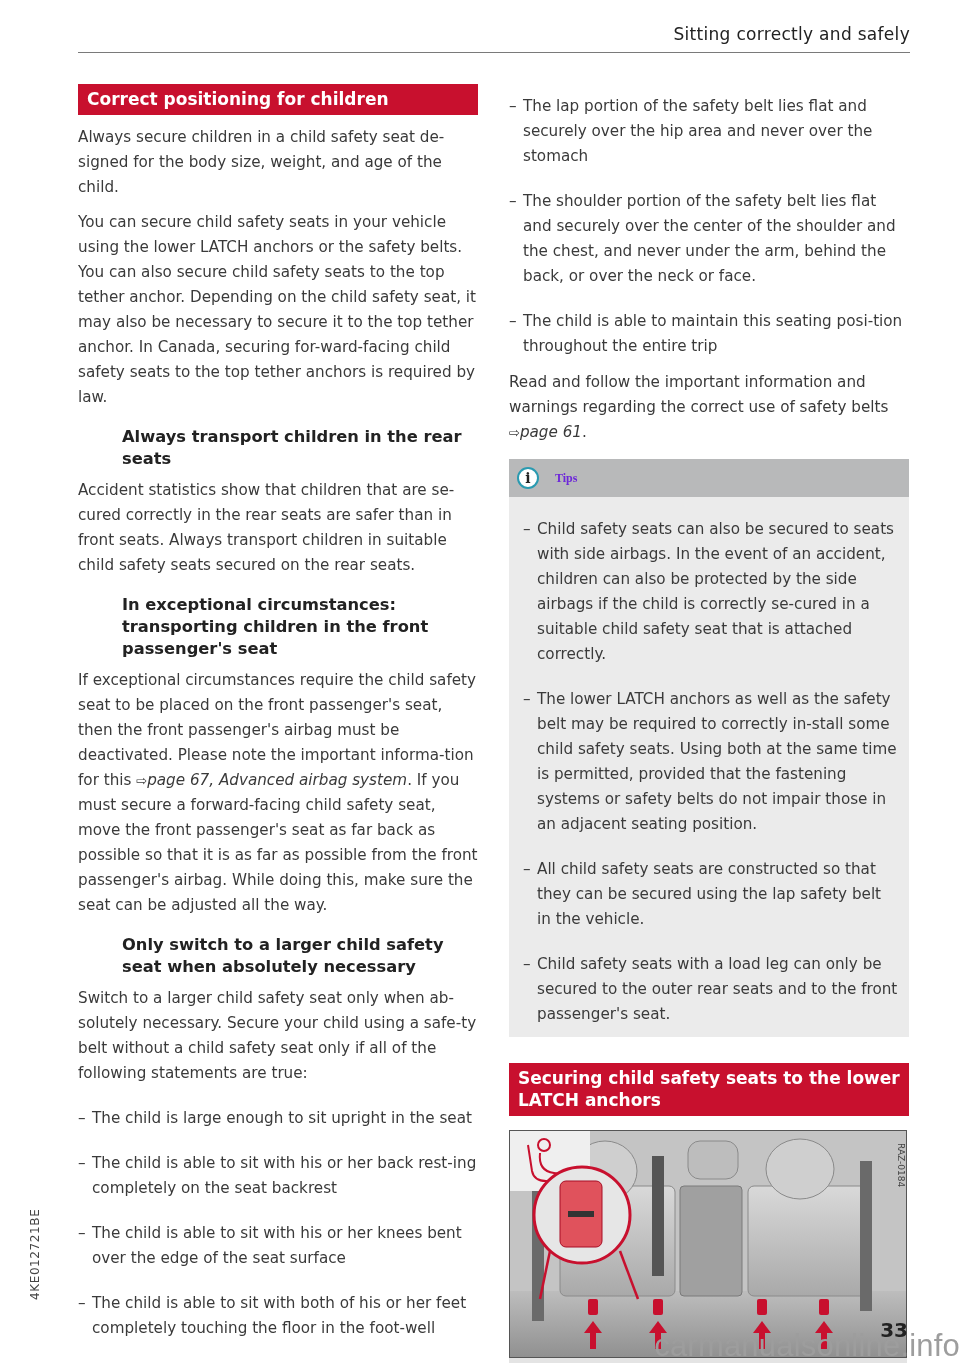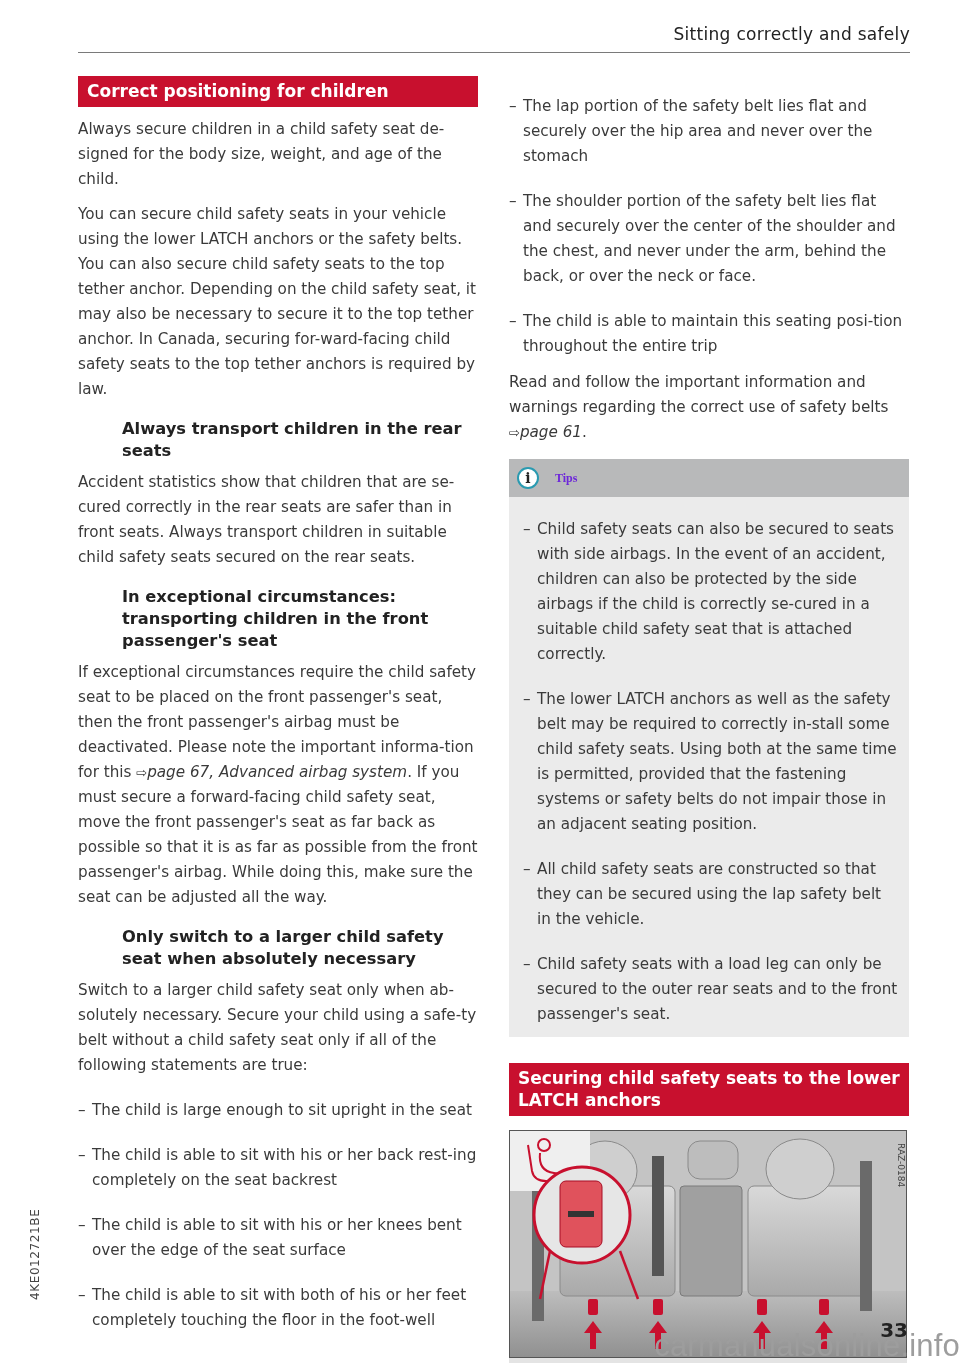--- a/index.html
+++ b/index.html
@@ -1,21 +1,21 @@
 <!DOCTYPE html>
 <html><head>
 <meta charset="utf-8">
 <style>
   html, body { margin:0; padding:0; background:#ffffff; }
   body { width:960px; height:1363px; position:relative; overflow:hidden;
          font-family:"DejaVu Sans", sans-serif; color:#3a3a3a; }
   .running-head { position:absolute; left:78px; right:50px; top:24px; height:28px;
          border-bottom:1.5px solid #7a7a7a; text-align:right; }
   .running-head span { font-weight:normal; font-size:17px; color:#222; letter-spacing:0.3px; }
-  .col { position:absolute; top:76px; width:400px; }
+  .col { position:absolute; top:84px; width:400px; }
   .col-left { left:78px; }
   .col-right { left:509px; }
   .red-head { background:#c8102e; color:#fff; font-weight:bold; font-size:17px;
          padding:4px 9px 5px 9px; line-height:22px; }
   p, li { font-size:15.2px; line-height:25px; margin:0; }
   p { margin-top:10px; }
   .h3 { font-weight:bold; font-size:16.3px; line-height:22px; color:#222; margin-top:16px;margin-left:44px; }
   .h3 + p { margin-top:8px; }
   ul.dash { list-style:none; margin:10px 0 0 0; padding:0; }
   ul.dash li { position:relative; padding-left:14px;margin-top:20px; }

